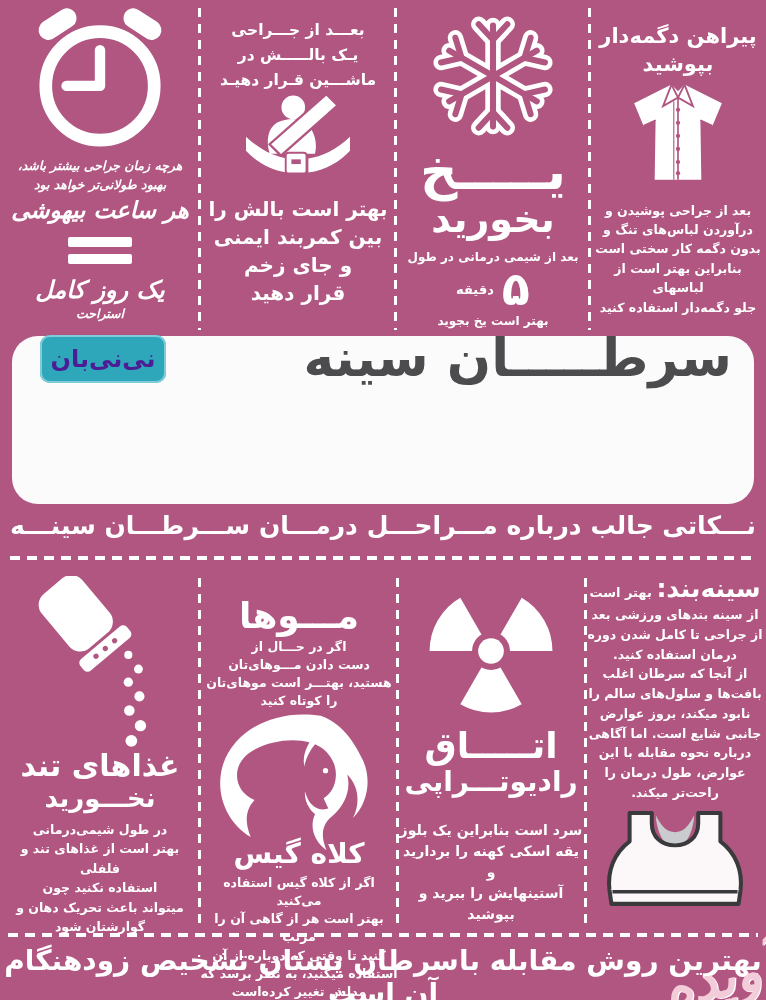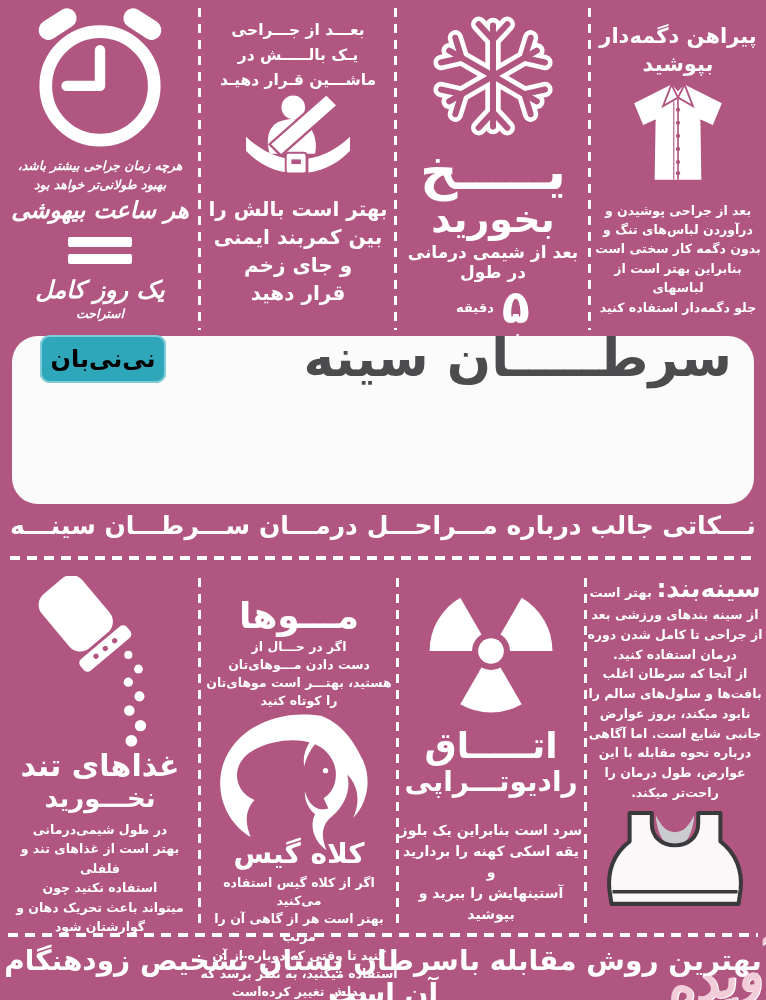--- a/index.html
+++ b/index.html
@@ -15,42 +15,42 @@
   .vdash{width:3px;background:repeating-linear-gradient(180deg,#fff 0 9px,transparent 9px 16px);}
   
   .top-row{top:0;left:0;width:766px;height:336px;display:grid;grid-template-columns:176px 194px 196px 200px;}
   .col{display:flex;flex-direction:column;align-items:center;text-align:center;}
   .col-shirt{padding-top:22px;}
   .shirt-title{font-size:21px;line-height:1.35;}
   .shirt-caption{font-size:12.5px;line-height:1.55;margin-top:10px;}
   .col-ice{padding-top:10px;}
   .ice-word1{font-size:52px;line-height:1.05;margin-top:2px;text-align:center;}
   .ice-word2{font-size:38px;line-height:1.1;}
-  .ice-line1{font-size:17px;margin-top:2px;}
+  .ice-line1{font-size:12px;margin-top:10px;}
   .ice-num-row{display:flex;align-items:center;gap:8px;margin-top:2px;}
   .ice-num{font-size:46px;line-height:1;}
   .ice-unit{font-size:13px;}
   .ice-line2{font-size:12px;margin-top:2px;}
   .col-pillow{padding-top:18px;}
   .pillow-top{font-size:15.5px;line-height:1.6;}
   .pillow-caption{font-size:20px;line-height:1.4;margin-top:8px;}
   .col-clock{padding-top:4px;font-style:italic;}
   .clock-note{font-size:12.5px;line-height:1.55;margin-top:2px;}
   .clock-head{font-size:23px;margin-top:2px;}
   .equals{margin:7px auto 5px;}
   .eq-bar{width:64px;height:10px;background:#fff;border-radius:2px;margin:7px auto;}
   .clock-head2{font-size:24px;}
   .clock-sub{font-size:12.5px;margin-top:2px;}
   
   .banner{top:336px;left:12px;width:742px;height:168px;background:#fbfbfc;border-radius:26px;
           box-sizing:border-box;padding:0 22px;color:#4c4c4e;}
   .banner-l1{font-size:60px;line-height:1.12;text-align:right;margin-top:2px;white-space:nowrap;overflow:hidden;}
   .banner-l2{display:flex;align-items:center;justify-content:space-between;margin-top:-6px;}
   .banner-l2-text{font-size:52px;line-height:1.1;white-space:nowrap;}
-  .logo{background:#2fa7bb;color:#000000;border-radius:10px;min-width:126px;height:48px;
+  .logo{background:#2fa7bb;color:#4c1d95;border-radius:10px;min-width:126px;height:48px;
         display:flex;align-items:center;justify-content:center;font-size:24px;
         box-shadow:0 0 0 2px #7fcbd8 inset;margin-left:6px;}
   
   .subtitle{top:511px;width:766px;text-align:center;font-size:25px;}
   .hr1{top:556px;left:10px;right:10px;}
   
   .bottom-row{top:570px;left:0;width:766px;height:360px;display:grid;grid-template-columns:182px 186px 198px 200px;}
   .col-bra{padding-top:4px;}
   .bra-headrow{font-size:13px;}
   .bra-head{font-size:25px;}

